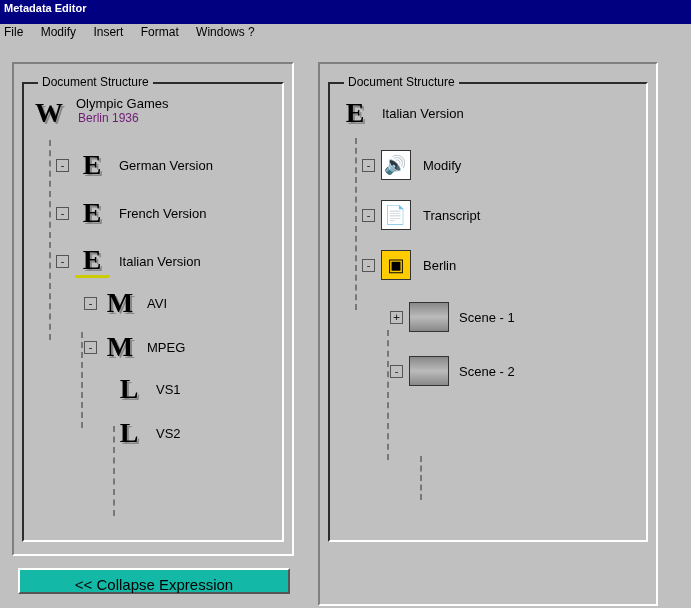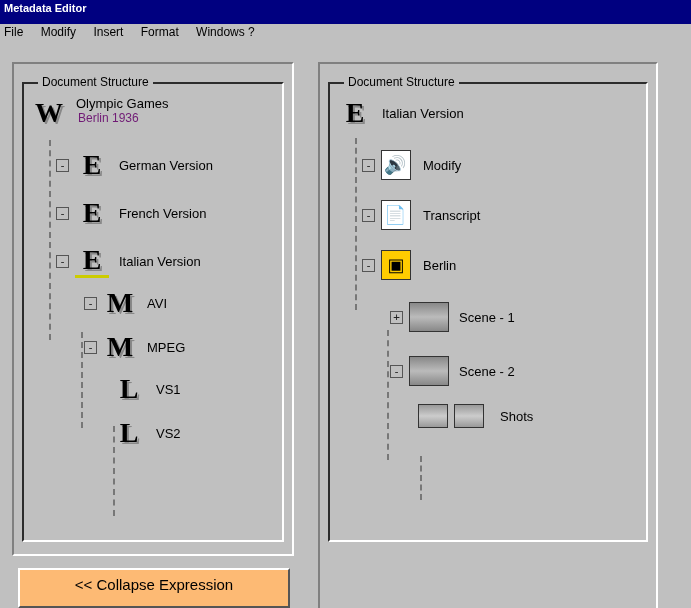--- a/index.html
+++ b/index.html
@@ -107,22 +107,22 @@
   margin-right: 6px;
   font-family: monospace;
   color:#222;
 }
 .indent1 { margin-left: 24px; }
 .indent2 { margin-left: 52px; }
 .indent3 { margin-left: 80px; }
 .collapse-btn {
   margin: 12px 0 12px 6px;
   width: 272px;
-  height: 40px;
-  background: #fdba74;
+  height: 26px;
+  background: #14b8a6;
   border: 2px solid;
   border-top-color:#fff;
   border-left-color:#fff;
   border-right-color:#555;
   border-bottom-color:#555;
   font-size: 15px;
   text-align: center;
   line-height: 30px;
   cursor: default;
 }
@@ -284,23 +284,18 @@
         </div>
 
         <div class="node indent2" style="margin-top:24px;">
           <span class="toggle">-</span>
           <span class="thumb"></span>
           <span class="node-label">Scene - 2</span>
         </div>
 
         <div class="connector" style="left:82px;top:360px;height:44px;"></div>
 
-        <div class="node indent3" style="margin-top:18px;">
-          <span class="thumb-sm"></span>
-          <span class="thumb-sm"></span>
-          <span class="node-label" style="margin-left:10px;">Shots</span>
-        </div>
 
       </div>
     </div>
   </div>
 
 </div>
 
 </body></html>

